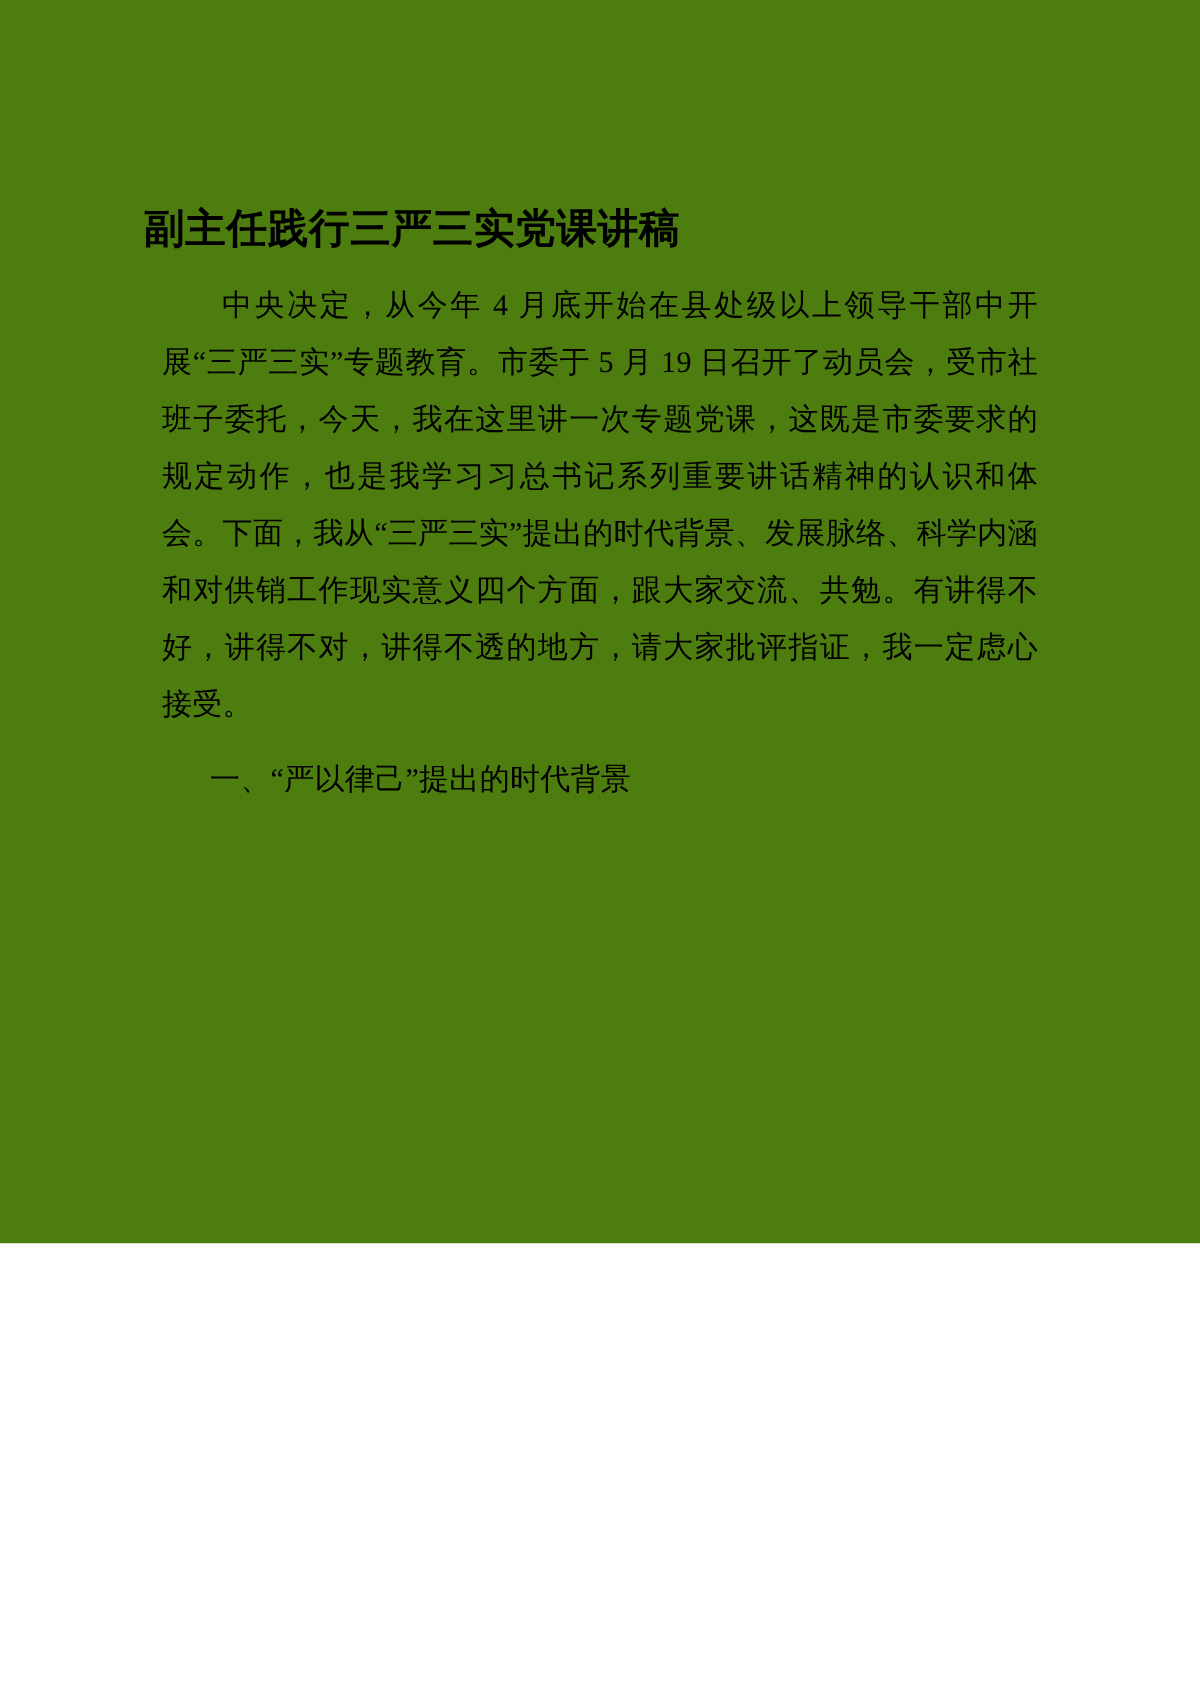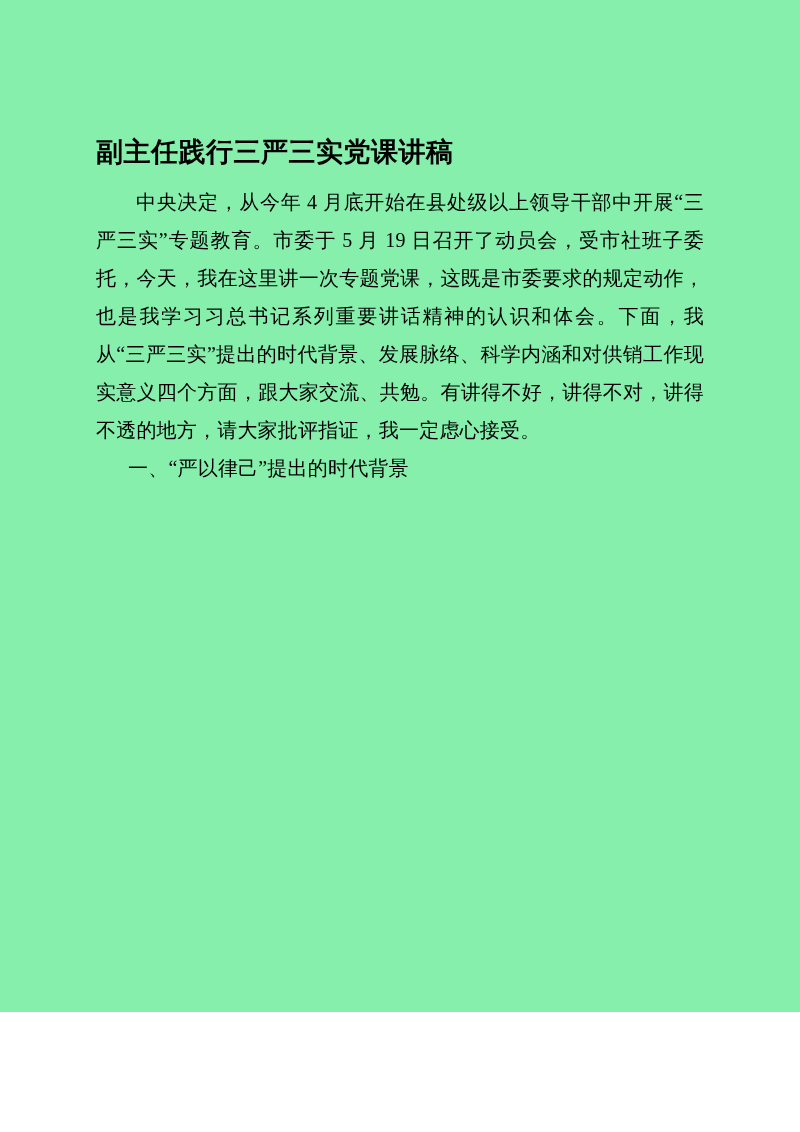--- a/index.html
+++ b/index.html
@@ -3,22 +3,22 @@
 <meta charset="utf-8">
 <style>
   html, body {
     margin: 0;
     padding: 0;
     background: #ffffff;
   }
   .page {
     position: relative;
     width: 800px;
-    height: 1012px;
-    background: #86efac;
+    height: 829px;
+    background: #4d7c0f;
     margin: 0 auto;
     overflow: hidden;
     font-family: "Liberation Serif", "DejaVu Serif", serif;
     color: #000000;
   }
   .content {
     position: absolute;
     left: 96px;
     top: 132px;
     width: 608px;
@@ -30,21 +30,21 @@
     letter-spacing: 0.5px;
     line-height: 1.5;
     margin: 0 0 10px 0;
     text-align: left;
   }
   .para {
     font-size: 20px;
     line-height: 38px;
     text-align: justify;
     text-justify: inter-ideograph;
-    margin: 0;
+    margin: 12px;
     text-indent: 2em;
     letter-spacing: 0.2px;
     font-family: Liberation Serif, serif;
   }
   .para.nospace {
     text-indent: 1.6em;
   }
   .footer {
     position: absolute;
     left: 0;

